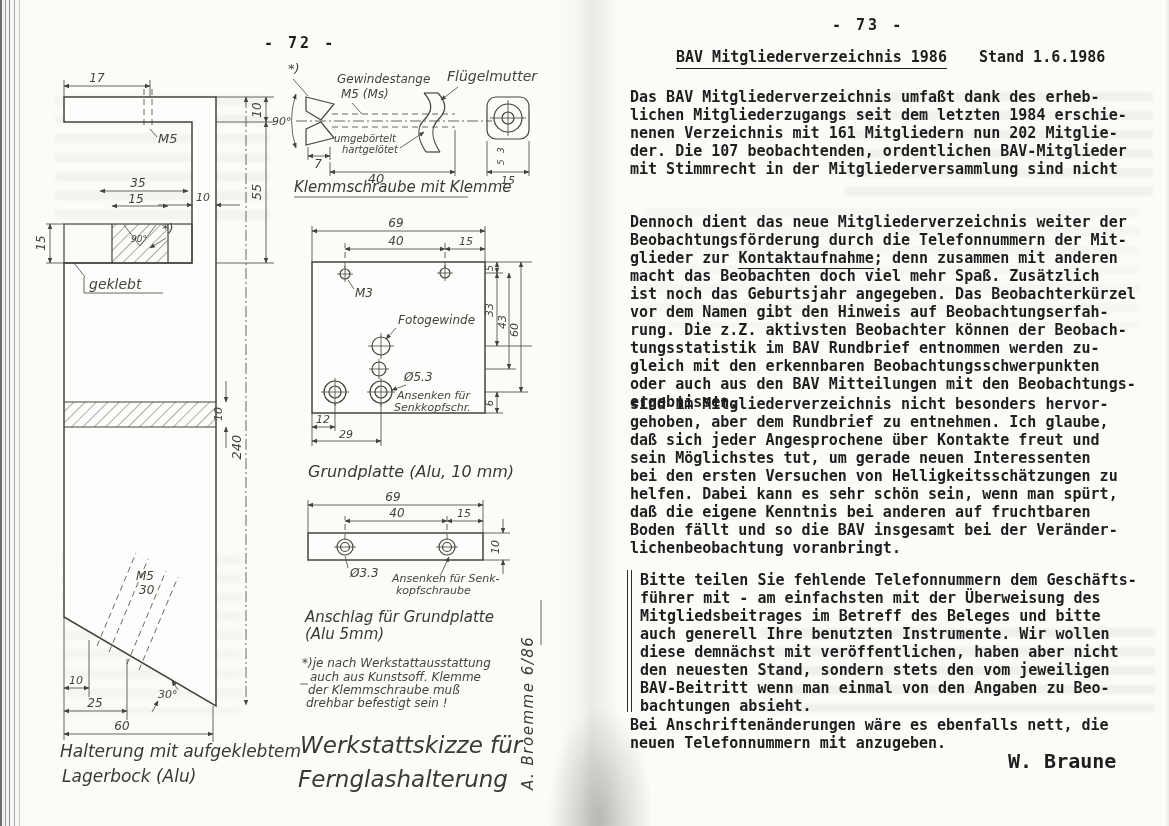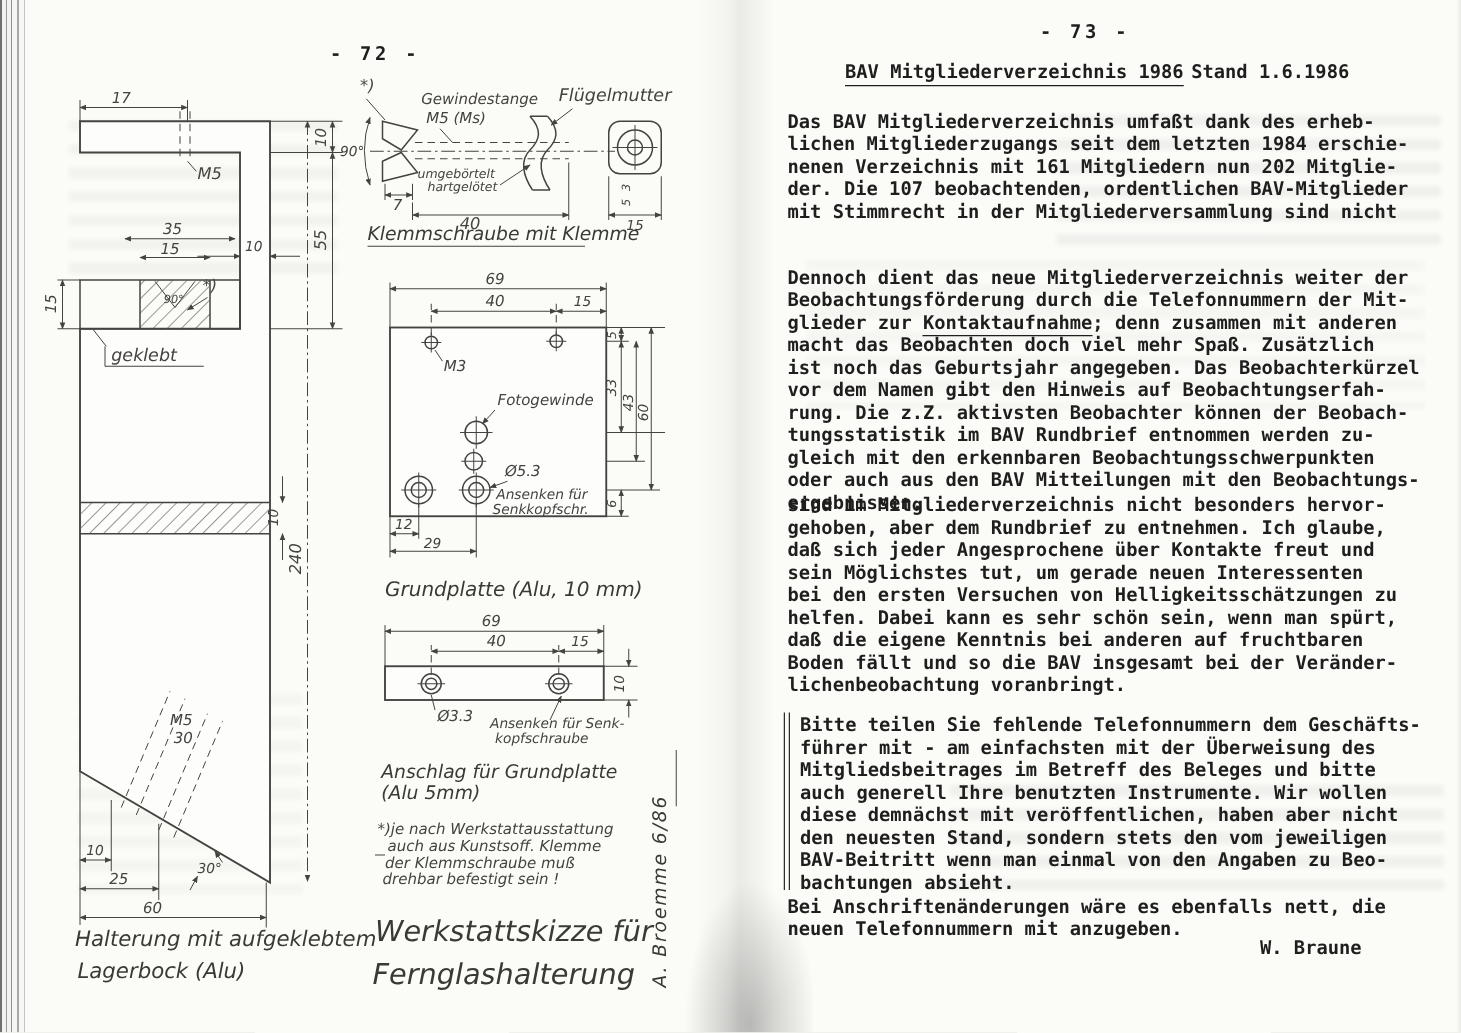--- a/index.html
+++ b/index.html
@@ -28,28 +28,28 @@
   .g2{left:645px;top:208px;width:495px;height:120px;opacity:.30;}
   .g3{left:760px;top:628px;width:395px;height:84px;opacity:.60;}
   .g4{left:55px;top:96px;width:215px;height:132px;opacity:.45;}
   .g5{left:62px;top:555px;width:180px;height:160px;opacity:.35;}
 
   
   .rp-pagenum{position:absolute;left:832px;top:16px;font-size:15px;font-weight:bold;letter-spacing:3px;color:var(--ink);text-align:center;}
   .lp-pagenum{position:absolute;left:264px;top:34px;font-size:15px;font-weight:bold;letter-spacing:3px;color:var(--ink);}
   .rp-heading{position:absolute;left:676px;top:48px;font-size:15px;font-weight:bold;color:var(--ink);white-space:pre;}
   .rp-heading .underl{border-bottom:1.8px solid var(--ink);padding-bottom:2px;margin-top:12px;}
-  .rp-heading .head-suffix{margin-left:6px;}
+  .rp-heading .head-suffix{margin-left:32px;}
   .para{position:absolute;left:630px;width:527px;color:var(--ink);font-size:15px;font-weight:bold;}
   .para .tl{height:18px;line-height:18px;white-space:pre;}
   .para .u{border-bottom:1.8px solid var(--ink);padding-bottom:1px;}
   .pr0{top:88px;} .pr1{top:213px;} .pr2{top:395px;} .pr3{top:571px;padding-left:10px;} .pr4{top:716px;}
   .margin-mark{position:absolute;left:627px;top:570px;width:3px;height:142px;
     border-left:1.4px solid #2c2c2c;border-right:1.4px solid #2c2c2c;}
-  .rp-sig{position:absolute;left:1008px;top:749px;font-size:15px;font-weight:bold;color:var(--ink);}
+  .rp-sig{position:absolute;left:1008px;top:749px;font-size:20px;font-weight:bold;color:var(--ink);}
 
   
   .lp-svg{position:absolute;left:0;top:0;}
   .ln{stroke:var(--draw);stroke-width:1.2;fill:none;}
   .thin{stroke:var(--draw);stroke-width:.8;fill:none;}
   .part{stroke:var(--draw);stroke-width:1.5;fill:#fdfdfb;}
   .dash{stroke-dasharray:6 4;}
   .dashdot{stroke-dasharray:11 3 2 3;}
   .hw{font-family:"DejaVu Sans",sans-serif;font-style:italic;fill:var(--draw);}
   .big{font-family:"DejaVu Sans",sans-serif;font-style:italic;fill:#3a3935;}

